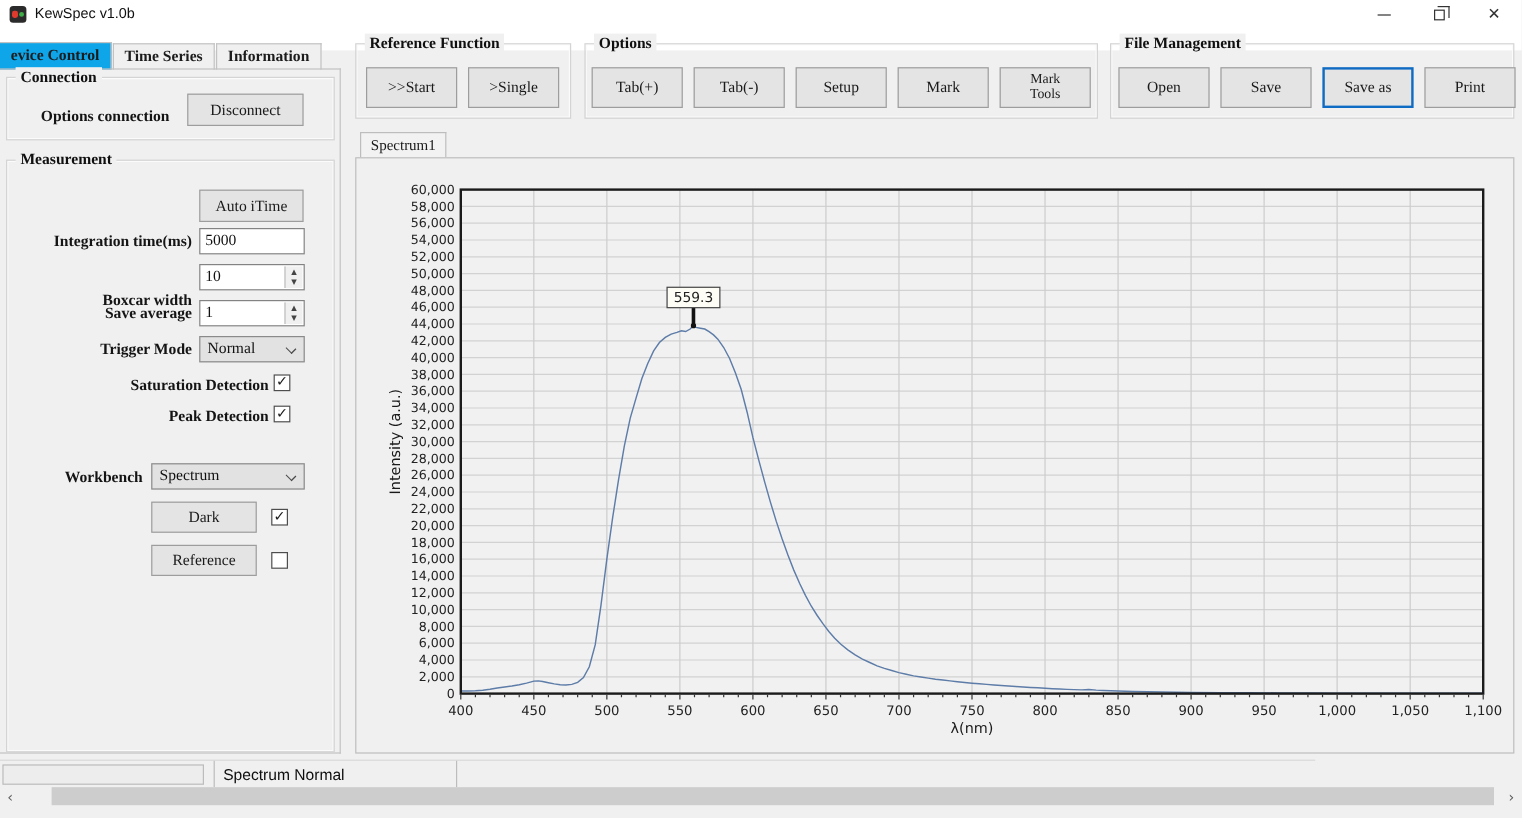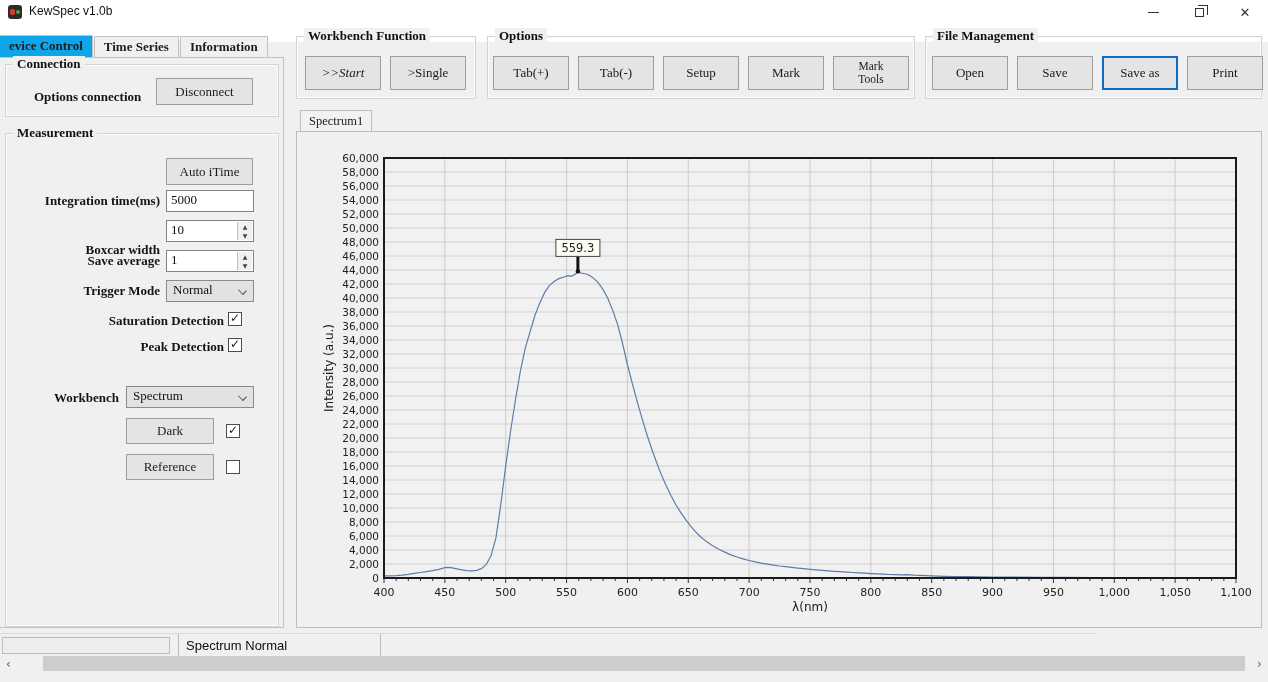--- a/index.html
+++ b/index.html
@@ -186,22 +186,22 @@
     </div>
 
     <div class="btn" style="position:absolute; left:120px; top:284px; width:88px; height:26px;">Dark</div>
     <div class="checkbox on" style="position:absolute; left:220px; top:290px;"></div>
 
     <div class="btn" style="position:absolute; left:120px; top:320px; width:88px; height:26px;">Reference</div>
     <div class="checkbox" style="position:absolute; left:220px; top:326px;"></div>
   </div>
 
   <div class="groupbox" style="left:296px; top:36px; width:180px; height:63px;">
-    <div class="gb-title">Workbench Function</div>
-    <div class="btn" style="position:absolute; left:8px; top:19px; width:76px; height:34px;font-style:italic;">&gt;&gt;Start</div>
+    <div class="gb-title">Reference Function</div>
+    <div class="btn" style="position:absolute; left:8px; top:19px; width:76px; height:34px;">&gt;&gt;Start</div>
     <div class="btn" style="position:absolute; left:93px; top:19px; width:76px; height:34px;">&gt;Single</div>
   </div>
 
   <div class="groupbox" style="left:487px; top:36px; width:428px; height:63px;">
     <div class="gb-title">Options</div>
     <div class="btn" style="position:absolute; left:5px; top:19px; width:76px; height:34px;">Tab(+)</div>
     <div class="btn" style="position:absolute; left:90px; top:19px; width:76px; height:34px;">Tab(-)</div>
     <div class="btn" style="position:absolute; left:175px; top:19px; width:76px; height:34px;">Setup</div>
     <div class="btn" style="position:absolute; left:260px; top:19px; width:76px; height:34px;">Mark</div>
     <div class="btn" style="position:absolute; left:345px; top:19px; width:76px; height:34px;">

